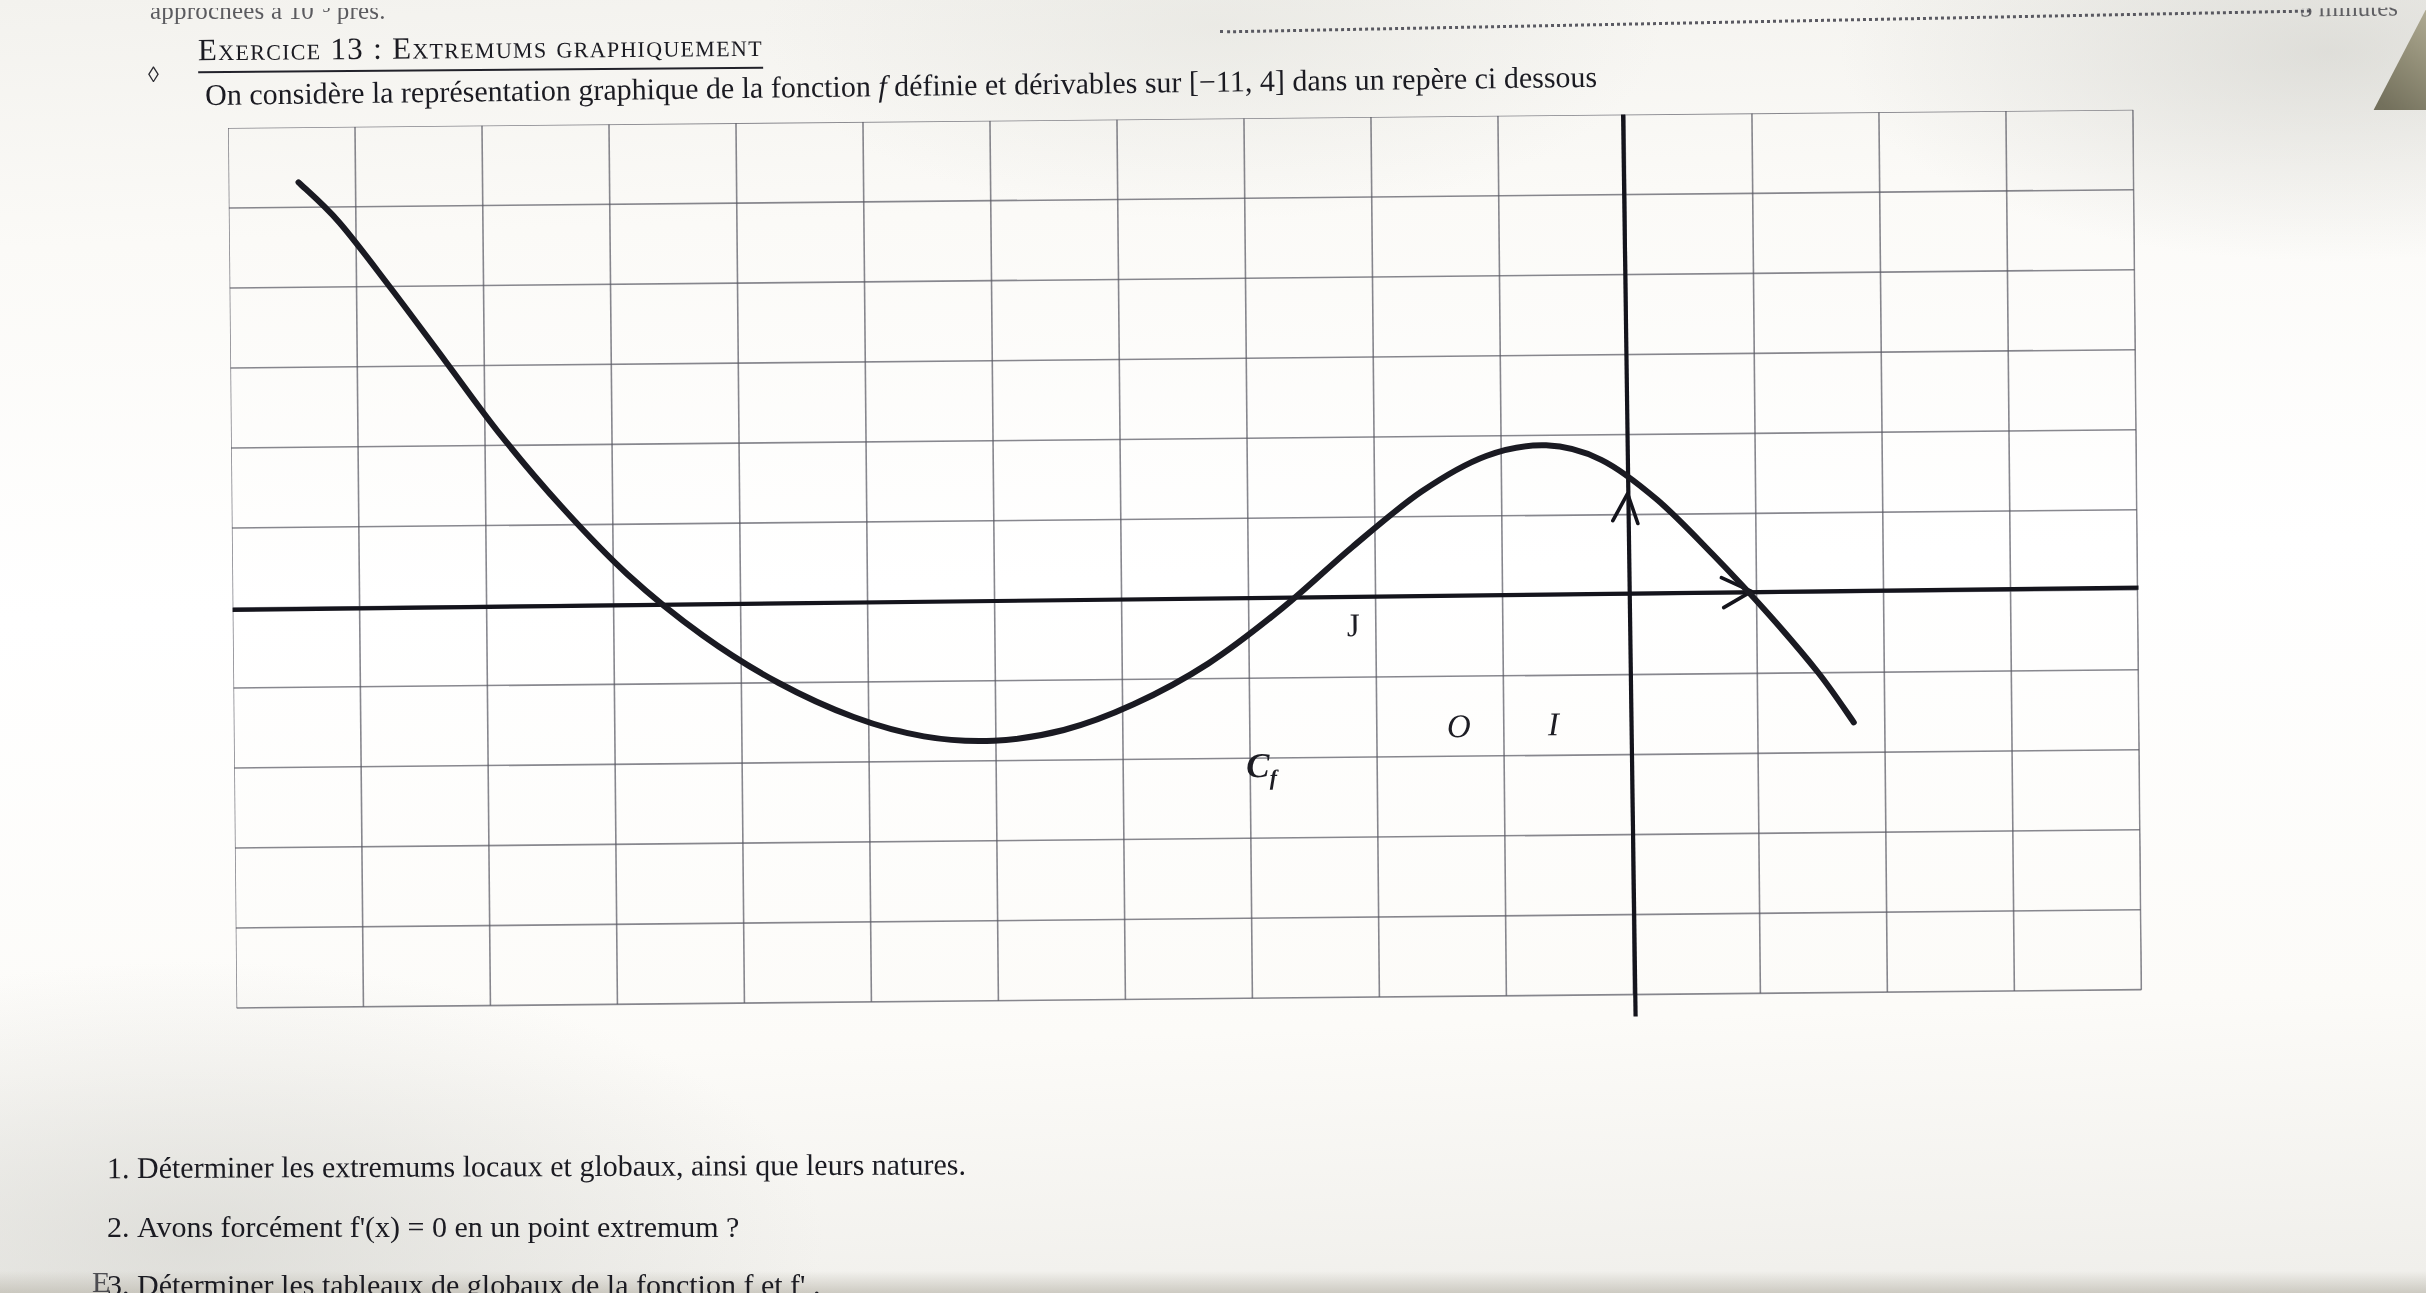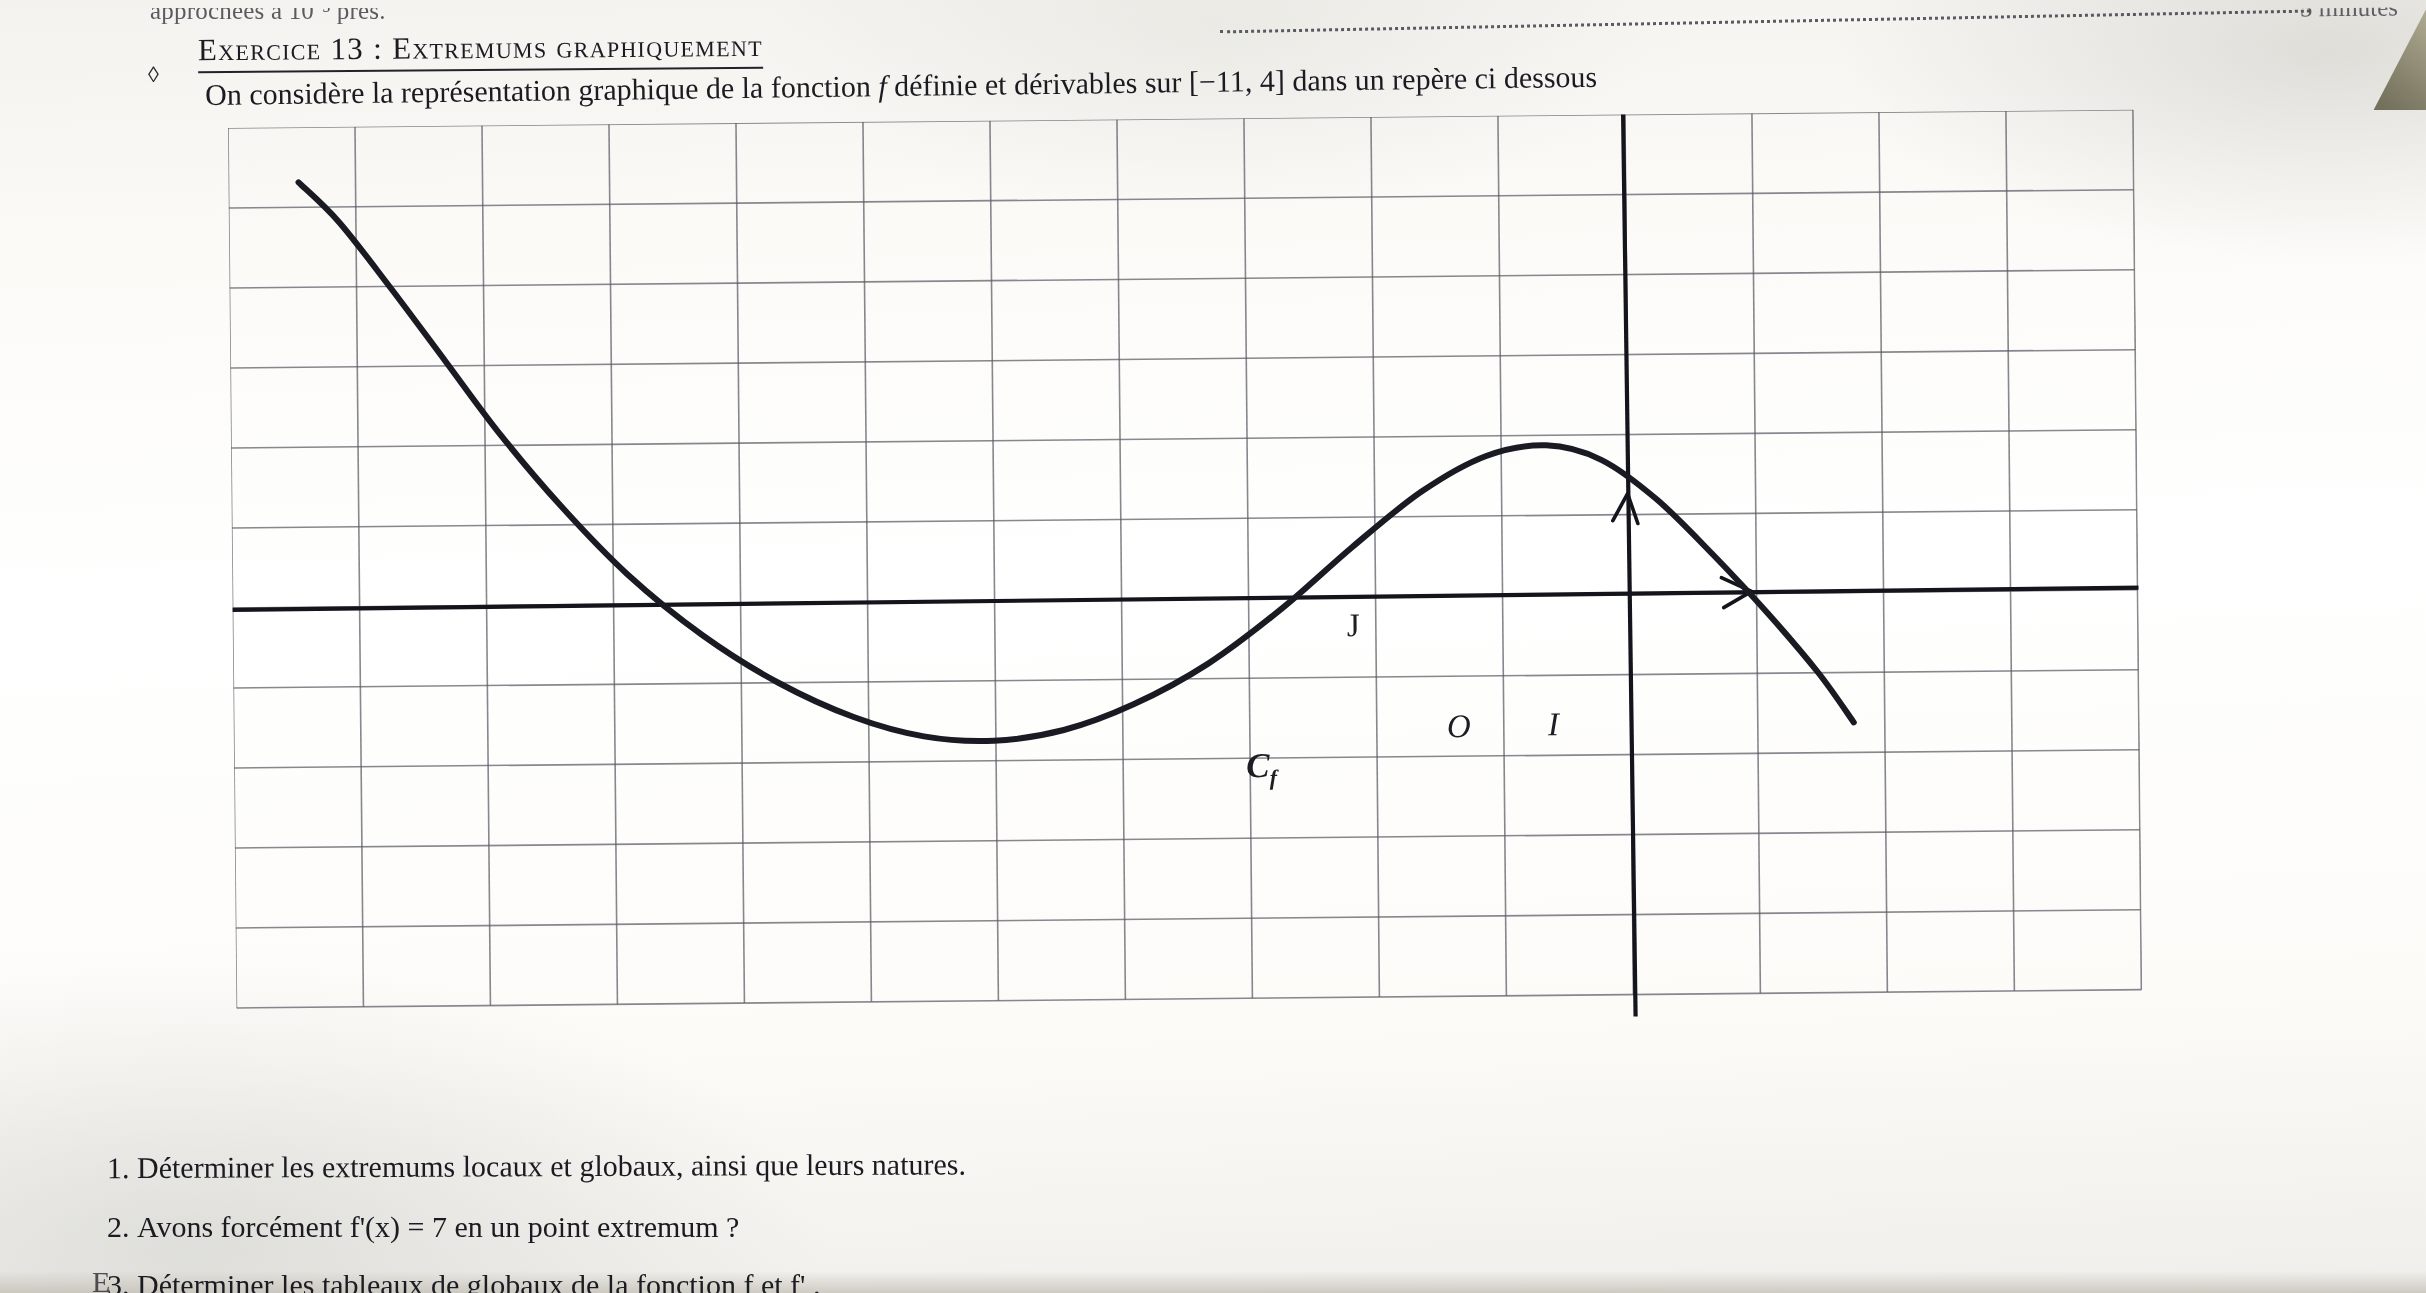--- a/index.html
+++ b/index.html
@@ -220,18 +220,18 @@
 
   <span class="glabel" id="lbl-O">O</span>
   <span class="glabel" id="lbl-I">I</span>
   <span class="glabel" id="lbl-J">J</span>
   <span class="glabel" id="lbl-Cf"><span>C</span><sub>f</sub></span>
 </div>
 
 <div id="questions">
   <ol>
     <li id="q-row-1">Déterminer les extremums locaux et globaux, ainsi que leurs natures.</li>
-    <li><span>Avons forcément f'(x) = 7 en un point extremum ?</span></li>
+    <li><span>Avons forcément f'(x) = 0 en un point extremum ?</span></li>
     <li><span>Déterminer les tableaux de globaux de la fonction f et f' .</span></li>
   </ol>
 </div>
 
 <div id="bottom-letter">E</div>
 
 </body></html>

